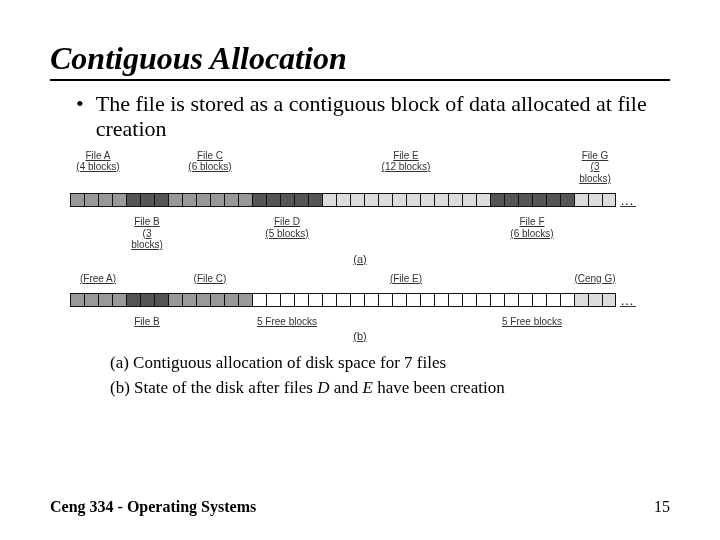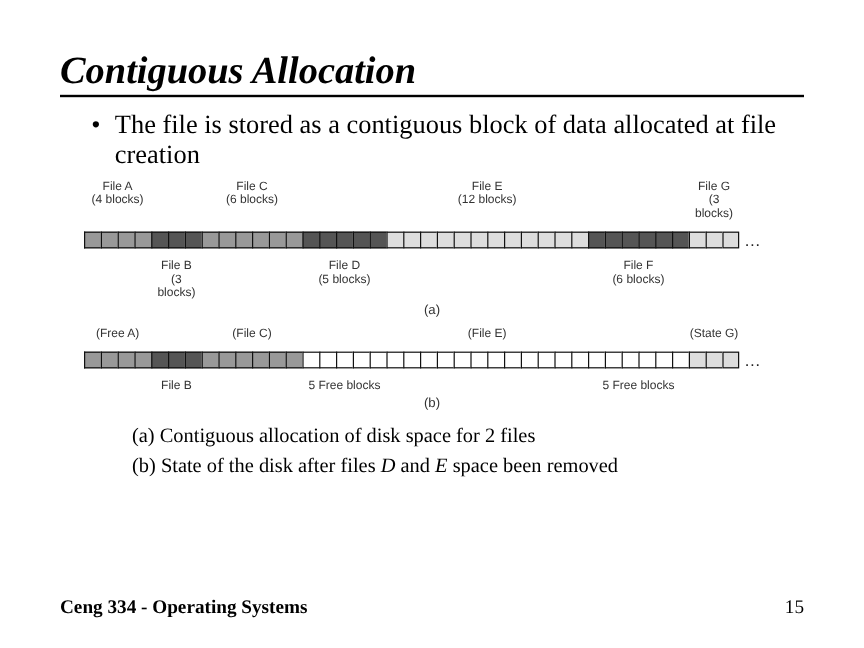--- a/index.html
+++ b/index.html
@@ -15,21 +15,21 @@
   .title {
     font-size: 32px;
     font-style: italic;
     font-weight: bold;
     border-bottom: 2px solid #000;
     padding-bottom: 2px;
     margin-bottom: 10px;
   }
   .bullet-row { display: flex; font-size: 22px; margin: 4px 0 8px 26px; line-height: 1.15; }
   .bullet-dot { margin-right: 12px; }
-  .diagram-wrap { margin: 4px 20px 0 20px; font-family: Arial, sans-serif; font-size: 10px; color: #333; }
+  .diagram-wrap { margin: 4px 20px 0 20px; font-family: Arial, sans-serif; font-size: 10px; color: #333; text-decoration: underline; }
   .toprow, .botrow { display: flex; }
   .tcell { text-align: center; line-height: 1.15; }
   .strip { display: flex; height: 14px; margin: 1px 0; align-items: center; }
   .blk { height: 14px; border: 1px solid #111; border-right: none; }
   .blk:last-of-type { border-right: 1px solid #111; }
   .dots { font-size: 14px; margin-left: 4px; line-height: 10px; letter-spacing: 2px; color:#222; }
   .shade-d  { background: #555; }
   .shade-m  { background: #999; }
   .shade-l  { background: #ddd; }
   .shade-w  { background: #fff; }
@@ -141,21 +141,21 @@
 </div>
 
 <div class="diagram-wrap">
   <div class="toprow" id="topB">
       <div class="tcell" style="width: 56px;">(Free A)</div>
       <div style="width: 42px;"></div>
       <div class="tcell" style="width: 84px;">(File C)</div>
       <div style="width: 70px;"></div>
       <div class="tcell" style="width: 168px;">(File E)</div>
       <div style="width: 84px;"></div>
-      <div class="tcell" style="width: 42px;">(State G)</div>
+      <div class="tcell" style="width: 42px;">(Ceng G)</div>
     </div>
   <div class="brace-row" id="braceTopB">
       <div class="brace brace-up" style="width: 56px; font-size: 50.4px; height: 10px; overflow: hidden;">⏟</div>
       <div style="width: 42px;"></div>
       <div class="brace brace-up" style="width: 84px; font-size: 75.6px; height: 10px; overflow: hidden;">⏟</div>
       <div style="width: 70px;"></div>
       <div class="brace brace-up" style="width: 168px; font-size: 151.2px; height: 10px; overflow: hidden;">⏟</div>
       <div style="width: 84px;"></div>
       <div class="brace brace-up" style="width: 42px; font-size: 37.8px; height: 10px; overflow: hidden;">⏟</div>
     </div>
@@ -216,20 +216,20 @@
       <div style="width: 84px;"></div>
       <div class="tcell" style="width: 70px;">5 Free blocks</div>
       <div style="width: 168px;"></div>
       <div class="tcell" style="width: 84px;">5 Free blocks</div>
       <div style="width: 42px;"></div>
     </div>
   <div class="figlabel">(b)</div>
 </div>
 
 <div class="captions">
-  <div>(a) Contiguous allocation of disk space for 2 files</div>
+  <div>(a) Contiguous allocation of disk space for 7 files</div>
   <div>
-    <span>(b) State of the disk after files </span><span class="em">D</span><span> and </span><span class="em">E</span><span> space been removed</span>
+    <span>(b) State of the disk after files </span><span class="em">D</span><span> and </span><span class="em">E</span><span> have been creation</span>
   </div>
 </div>
 
 <div class="footer-left">Ceng 334 - Operating Systems</div>
 <div class="footer-right">15</div>
 
 </body></html>

